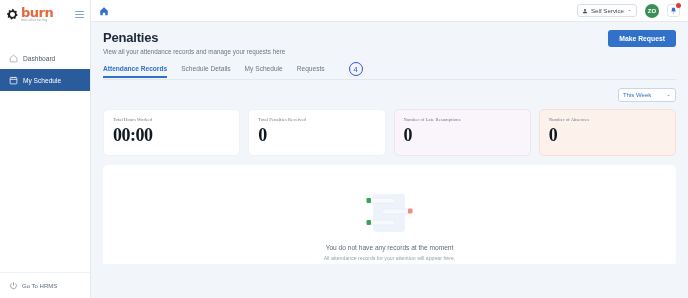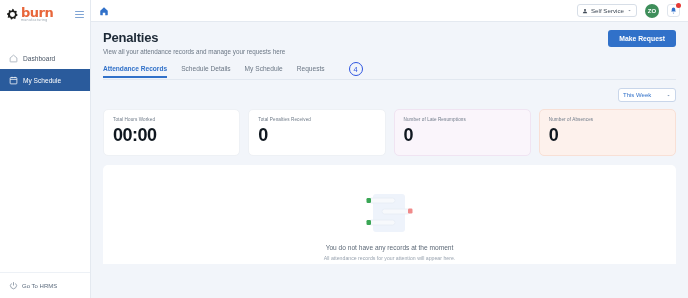--- a/index.html
+++ b/index.html
@@ -117,21 +117,21 @@
 
   .filter-row { display: flex; justify-content: flex-end; margin-top: 8px; }
   .select {
     display: flex; align-items: center; border: 1px solid #c9d6ea;
     border-radius: 3px; background: #fff; height: 14px;
     width: 58px; padding: 0 4px; cursor: pointer;
   }
   .select span { font-size: 6px; color: #3171c9; }
   .select .caret { margin-left: auto; font-size: 5px; color: #8aa0bd; }
 
-  .cards { display: flex; gap: 8px; margin-top: 7px; }
+  .cards { display: flex; gap: 8px; margin-top: 7px; font-family: Liberation Serif, serif; }
   .card {
     flex: 1; border-radius: 5px; padding: 7px 9px 9px 9px;
     background: #ffffff; border: 1px solid #eef1f5; min-width: 0;
   }
   .card.purple { background: #faf5fb; border-color: #f0e4f2; }
   .card.peach  { background: #fdf1ec; border-color: #f8e0d6; }
   .card-label { font-size: 4.6px; color: #6e7a88; letter-spacing: 0.1px; }
   .card-value { font-size: 18px; font-weight: 700; color: #101820; margin-top: 3px; letter-spacing: -0.5px; }
 
   .panel {

